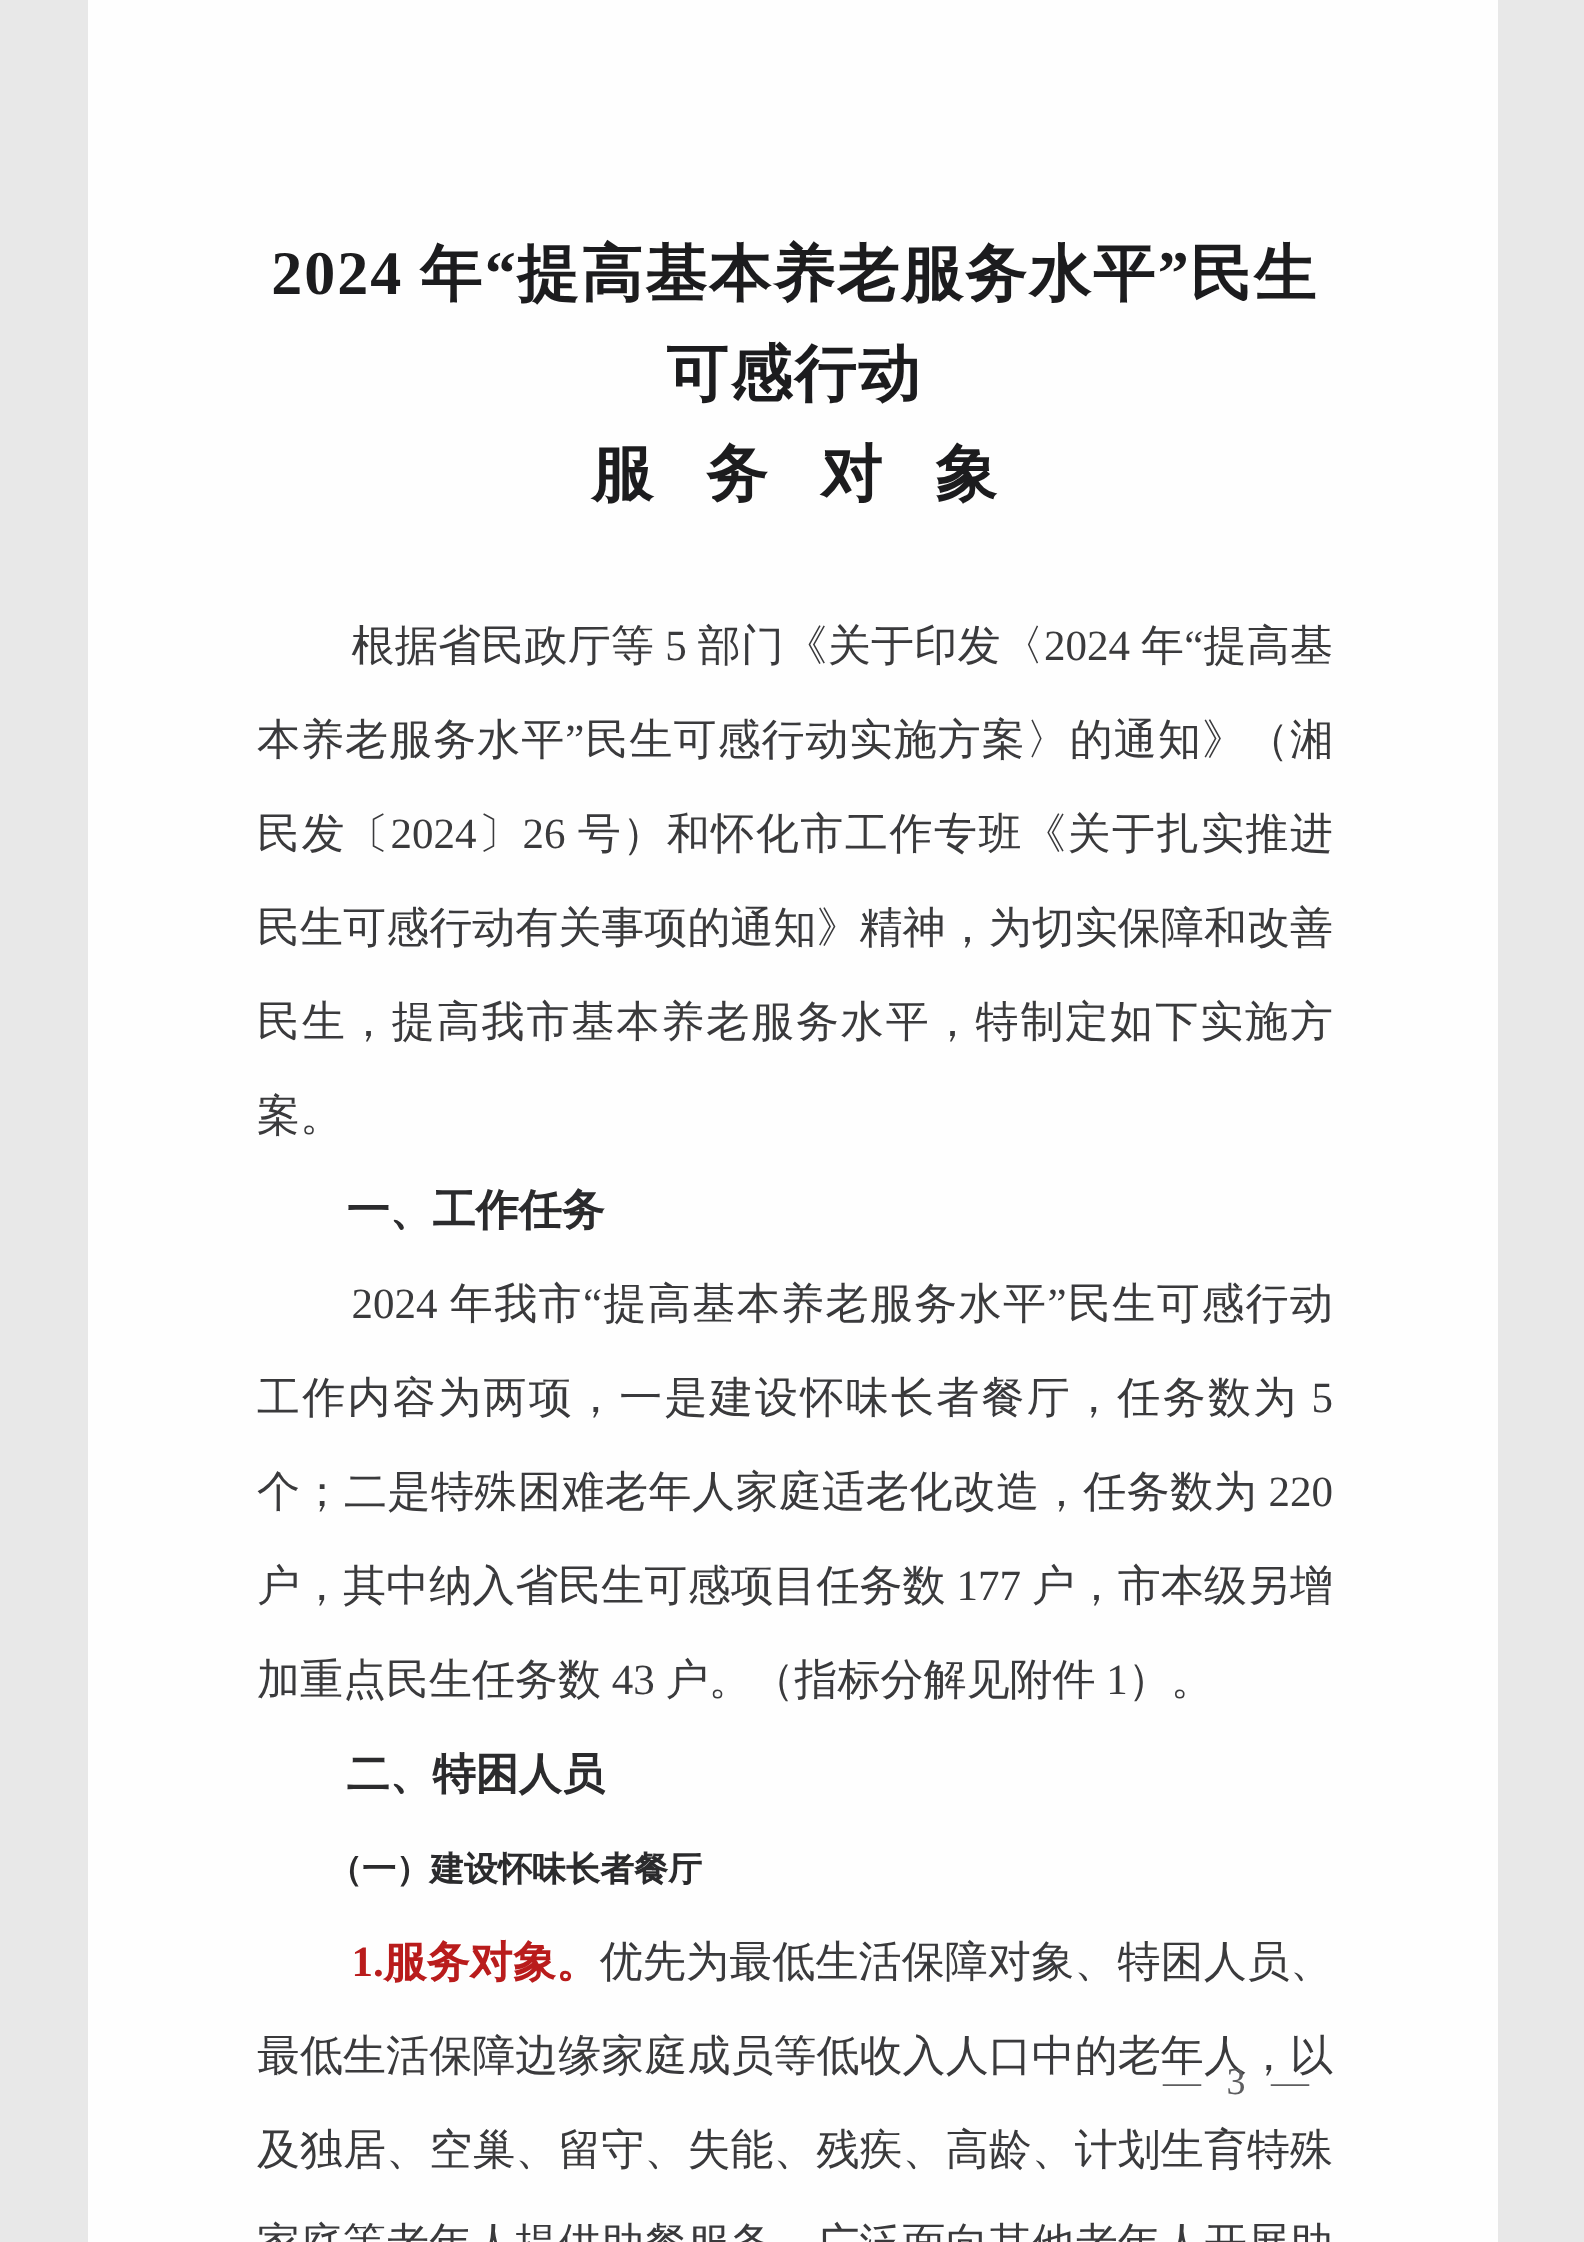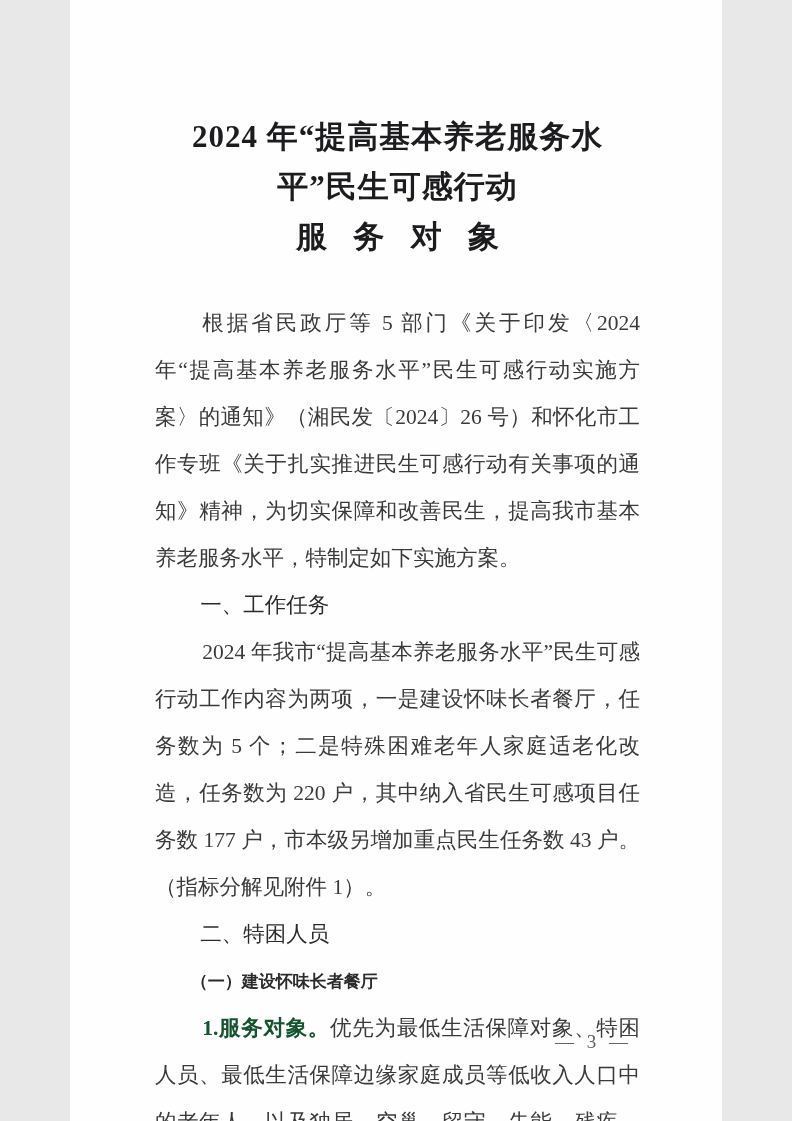--- a/index.html
+++ b/index.html
@@ -2,21 +2,21 @@
 <html><head>
 <meta charset="utf-8">
 <style>
   html, body {
     margin: 0;
     padding: 0;
     background: #e8e8e8;
   }
   .page {
     position: relative;
-    width: 652px;
+    width: 705px;
     height: 1121px;
     margin: 0 auto;
     background: #fefefe;
     overflow: hidden;
     box-sizing: border-box;
     padding: 112px 82px 0 85px;
     font-family: "Liberation Serif", "DejaVu Serif", serif;
     color: #3a3a3c;
   }
   .doc-title {
@@ -40,35 +40,35 @@
   }
   .para {
     margin: 0;
     text-indent: 2.2em;
   }
   .heading-1 {
     margin: 0;
     text-indent: 2.1em;
     font-family: "Liberation Sans", "DejaVu Sans", sans-serif;
     font-size: 21.5px;
-    font-weight: normal;
+    font-weight: bold;
     color: #2b2b2d;
     line-height: 47px;
   }
   .heading-2 {
     margin: 0;
     text-indent: 2.1em;
     font-size: 17px;
     font-weight: bold;
     color: #2b2b2d;
     line-height: 47px;
   }
   .lead {
     font-weight: bold;
-    color: #14532d;
+    color: #b91c1c;
   }
   .page-number {
     position: absolute;
     right: 90px;
     bottom: 68px;
     font-size: 19px;
     letter-spacing: 4px;
     color: #5d5d5f;
   }
 </style>

